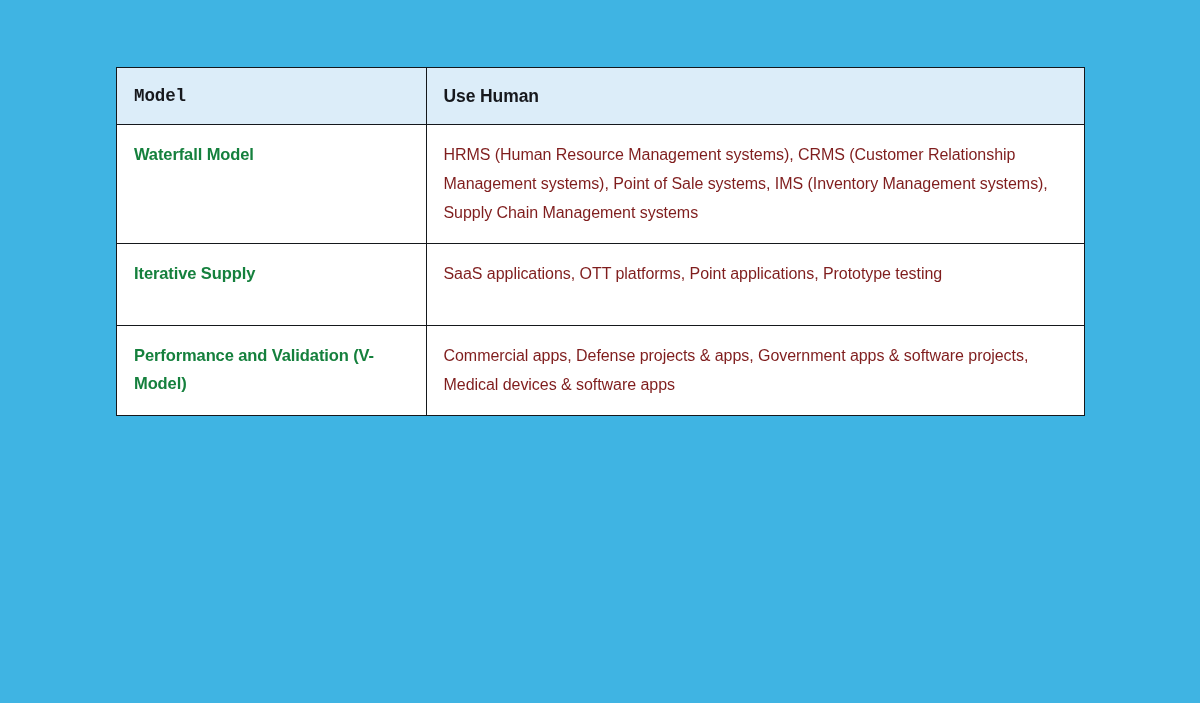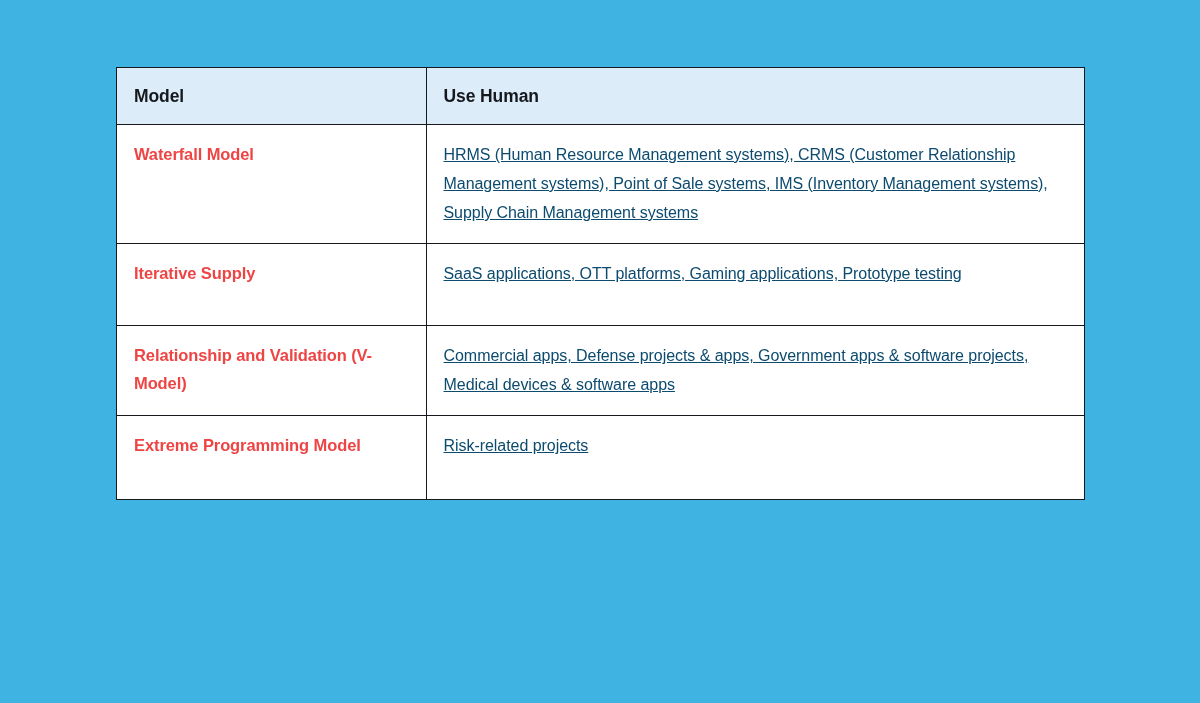--- a/index.html
+++ b/index.html
@@ -54,50 +54,50 @@
     line-height: 1.3;
     color: #16181d;
     padding: 17px 16px 16px 17px;
     border-bottom: 1.5px solid #15181c;
     vertical-align: middle;
     letter-spacing: -0.1px;
   }
 
   thead th.th-model {
     border-right: 1.5px solid #15181c;
+    font-family: Liberation Mono, monospace;
   }
 
   tbody td {
     vertical-align: top;
     border-bottom: 1.5px solid #15181c;
     padding: 15px 17px 16px 17px;
-    color: #ef4444;
+    color: #15803d;
   }
 
   tbody tr:last-child td {
     border-bottom: none;
   }
 
   tbody td.cell-model {
     font-weight: 700;
     font-size: 16.5px;
     line-height: 1.72;
     border-right: 1.5px solid #15181c;
     letter-spacing: -0.1px;
     padding-right: 10px;
   }
 
   tbody td.cell-use {
     font-weight: 400;
     font-size: 16px;
     line-height: 1.82;
-    color: #0c4a6e;
+    color: #7f1d1d;
     padding-right: 14px;
     letter-spacing: -0.05px;
-    text-decoration: underline;
   }
 
   
   tbody tr.row-0 td { height: 107px; }
   tbody tr.row-1 td { height: 82px;  }
   tbody tr.row-2 td { height: 82px;  }
   tbody tr.row-3 td { height: 81px;  }
   tbody tr.row-4 td { height: 82px;  }
   tbody tr.row-5 td { height: 83px;  }
 
@@ -132,40 +132,32 @@
             <span class="cell-text">HRMS (Human Resource Management systems), CRMS (Customer Relationship Management systems), Point of Sale systems, IMS (Inventory Management systems), Supply Chain Management systems</span>
           </td>
         </tr>
 
 
         <tr class="row-2">
           <td class="cell-model">
             <span class="cell-text">Iterative Supply</span>
           </td>
           <td class="cell-use">
-            <span class="cell-text">SaaS applications, OTT platforms, Gaming applications, Prototype testing</span>
+            <span class="cell-text">SaaS applications, OTT platforms, Point applications, Prototype testing</span>
           </td>
         </tr>
 
         <tr class="row-3">
           <td class="cell-model">
-            <span class="cell-text">Relationship and Validation (V-Model)</span>
+            <span class="cell-text">Performance and Validation (V-Model)</span>
           </td>
           <td class="cell-use">
             <span class="cell-text">Commercial apps, Defense projects &amp; apps, Government apps &amp; software projects, Medical devices &amp; software apps</span>
           </td>
         </tr>
 
 
-        <tr class="row-5">
-          <td class="cell-model">
-            <span class="cell-text">Extreme Programming Model</span>
-          </td>
-          <td class="cell-use">
-            <span class="cell-text">Risk-related projects</span>
-          </td>
-        </tr>
 
       </tbody>
     </table>
   </div>
 
 </div>
 
 </body></html>

